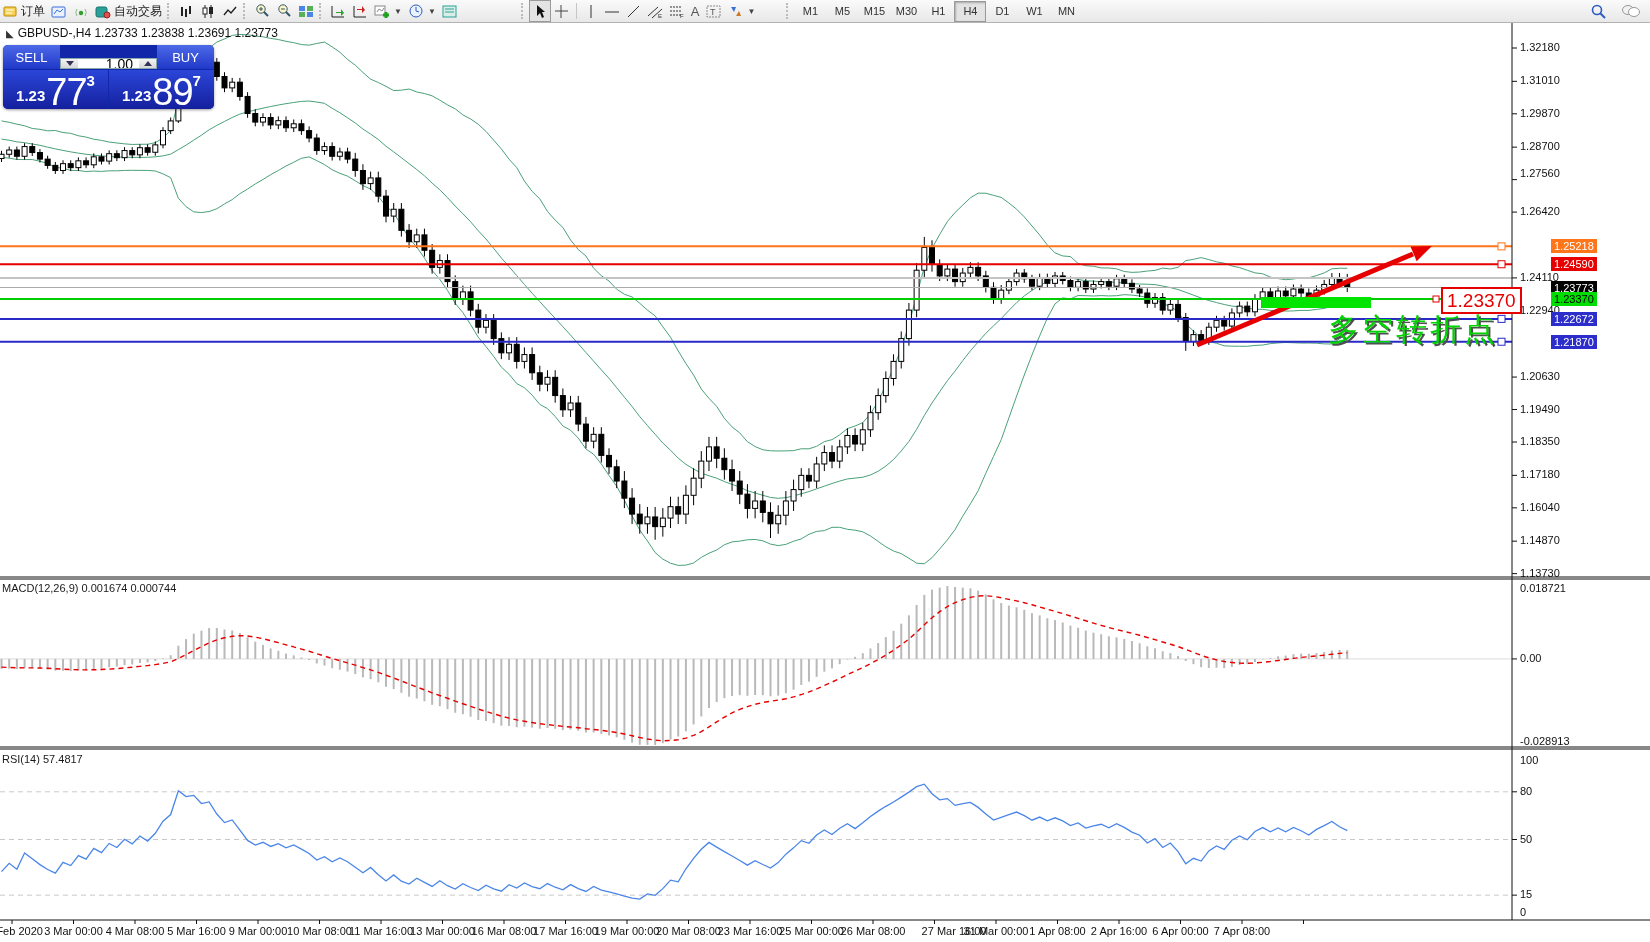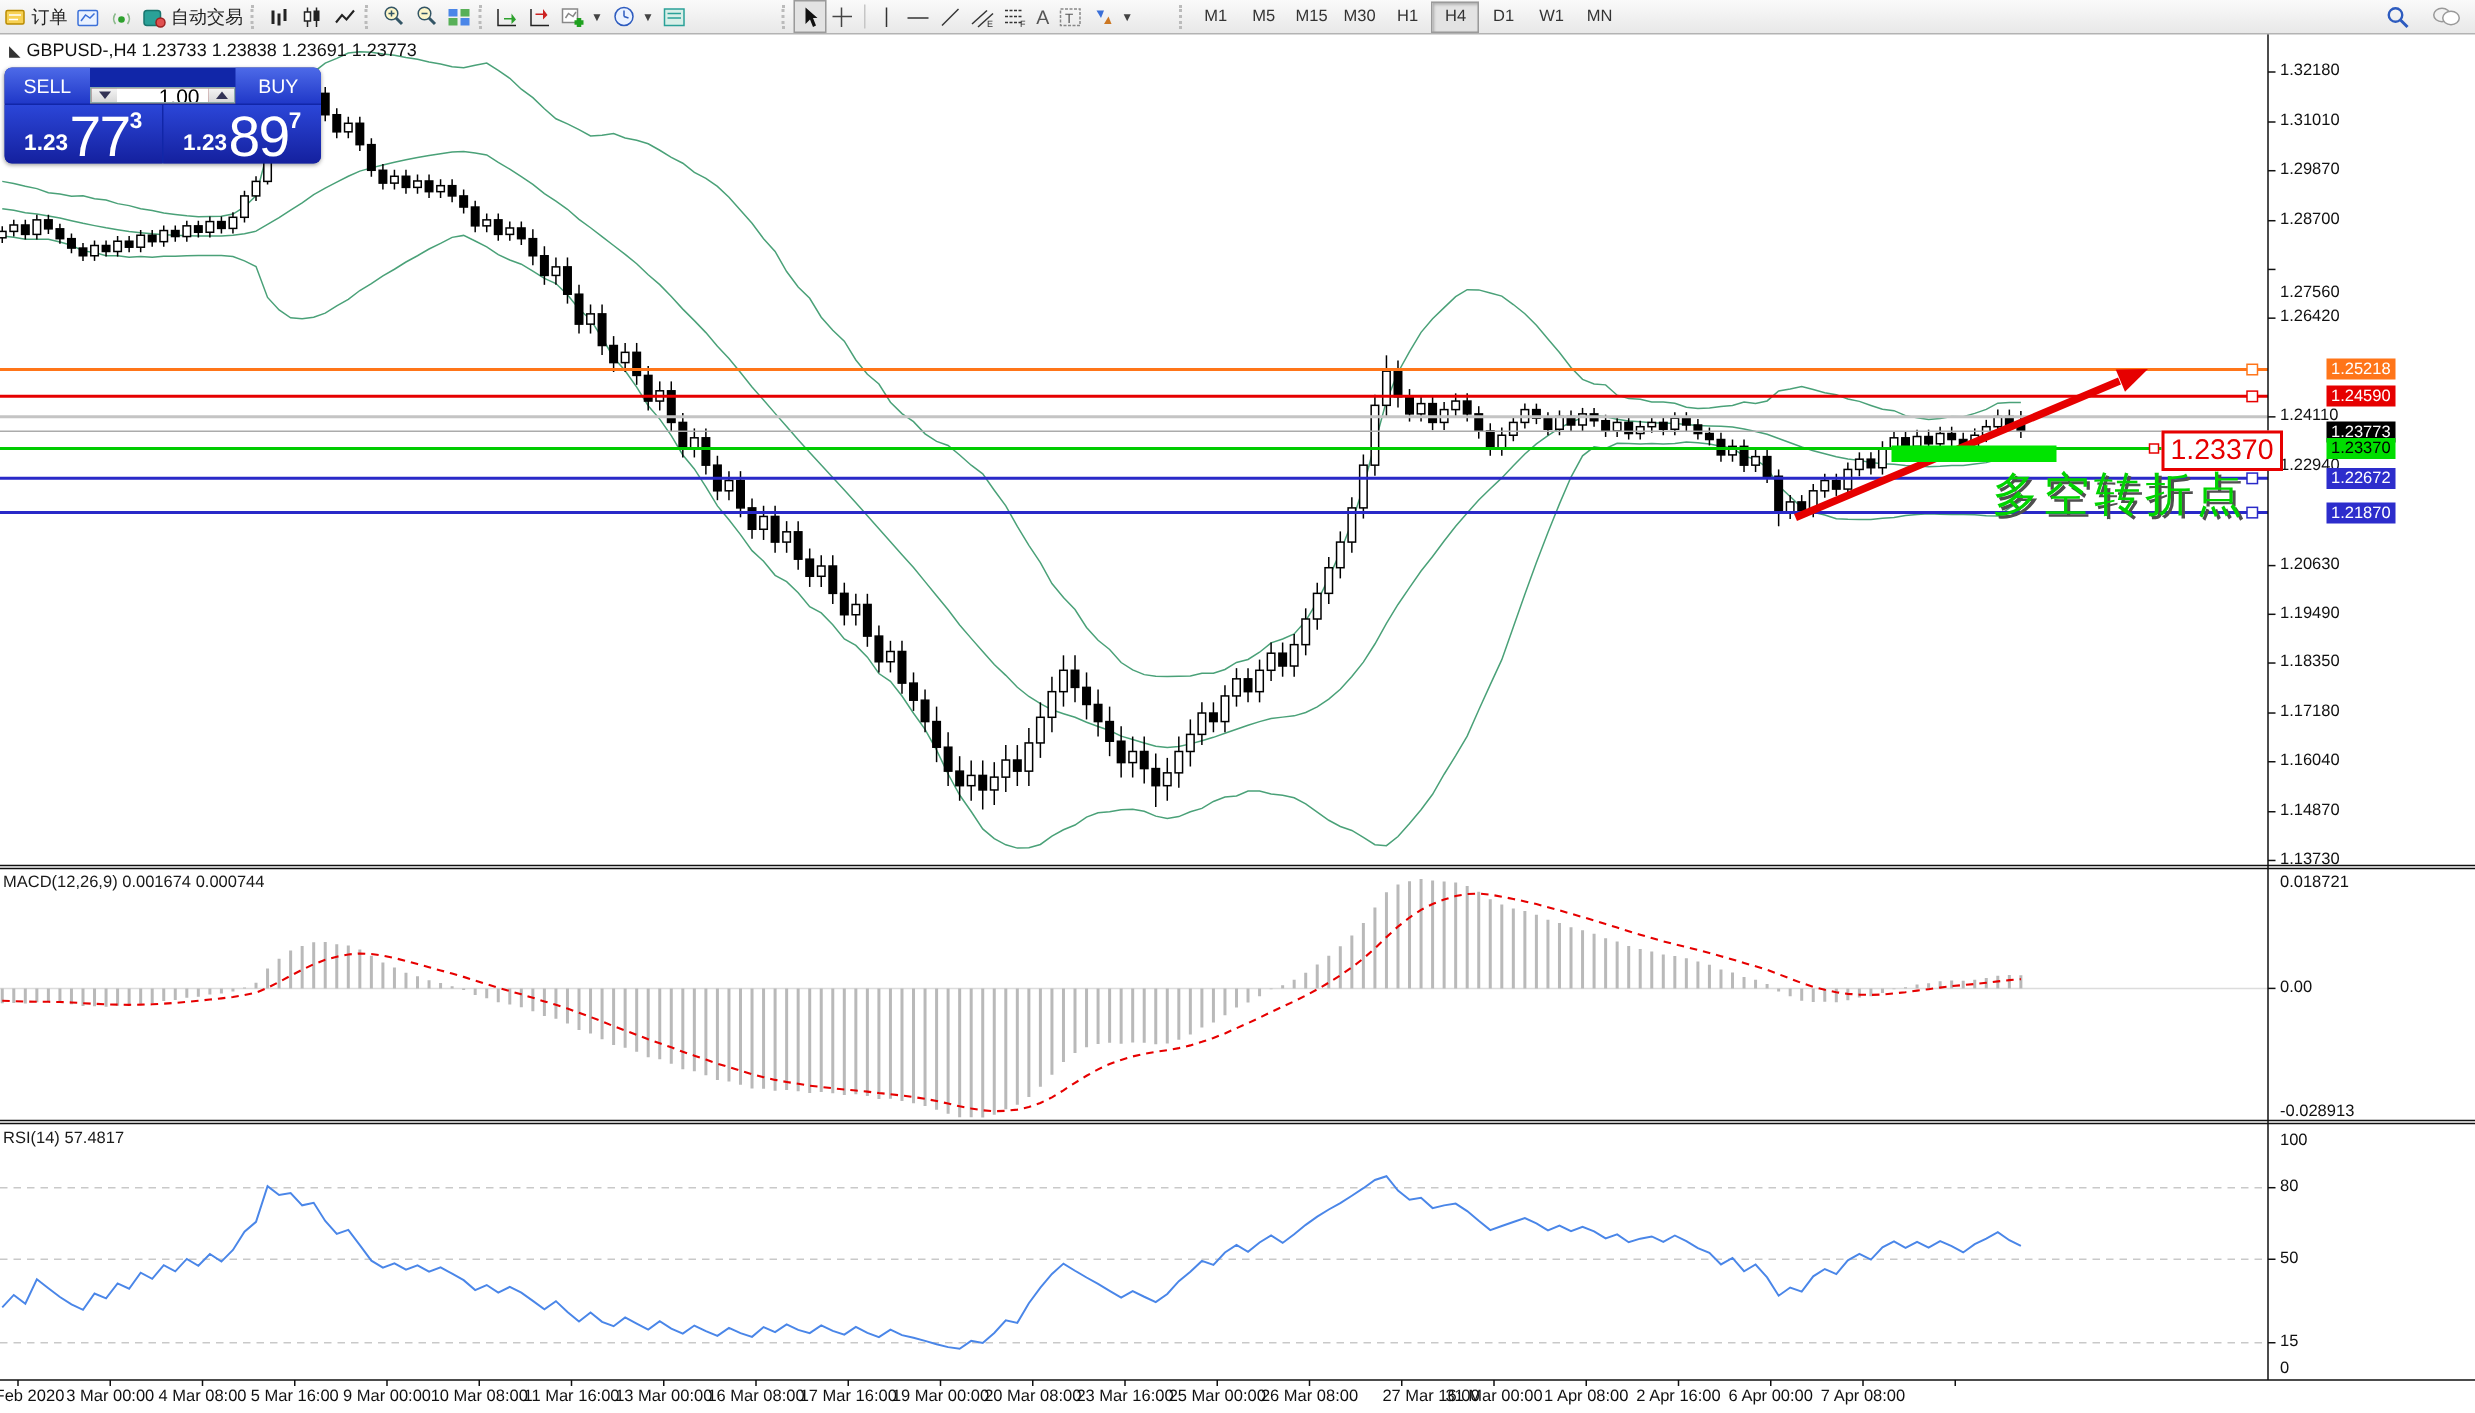--- a/index.html
+++ b/index.html
@@ -907,21 +907,21 @@
   </div>
 
   <div id="callout">1.23370</div>
   <div id="cn-note">多空转折点</div>
 
   <div id="axis-labels">
       <div class="ax-label" style="top: 41px;">1.32180</div>
       <div class="ax-label" style="top: 74.3333px;">1.31010</div>
       <div class="ax-label" style="top: 106.812px;">1.29870</div>
       <div class="ax-label" style="top: 140.145px;">1.28700</div>
-      <div class="ax-label" style="top: 189px;">1.27560</div>
+      <div class="ax-label" style="top: 167px;">1.27560</div>
       <div class="ax-label" style="top: 205.102px;">1.26420</div>
       <div class="ax-label" style="top: 270.914px;">1.24110</div>
       <div class="ax-label" style="top: 304.248px;">1.22940</div>
       <div class="ax-label" style="top: 370.06px;">1.20630</div>
       <div class="ax-label" style="top: 402.538px;">1.19490</div>
       <div class="ax-label" style="top: 435.017px;">1.18350</div>
       <div class="ax-label" style="top: 468.35px;">1.17180</div>
       <div class="ax-label" style="top: 500.829px;">1.16040</div>
       <div class="ax-label" style="top: 534.162px;">1.14870</div>
       <div class="ax-label" style="top: 566.64px;">1.13730</div>

